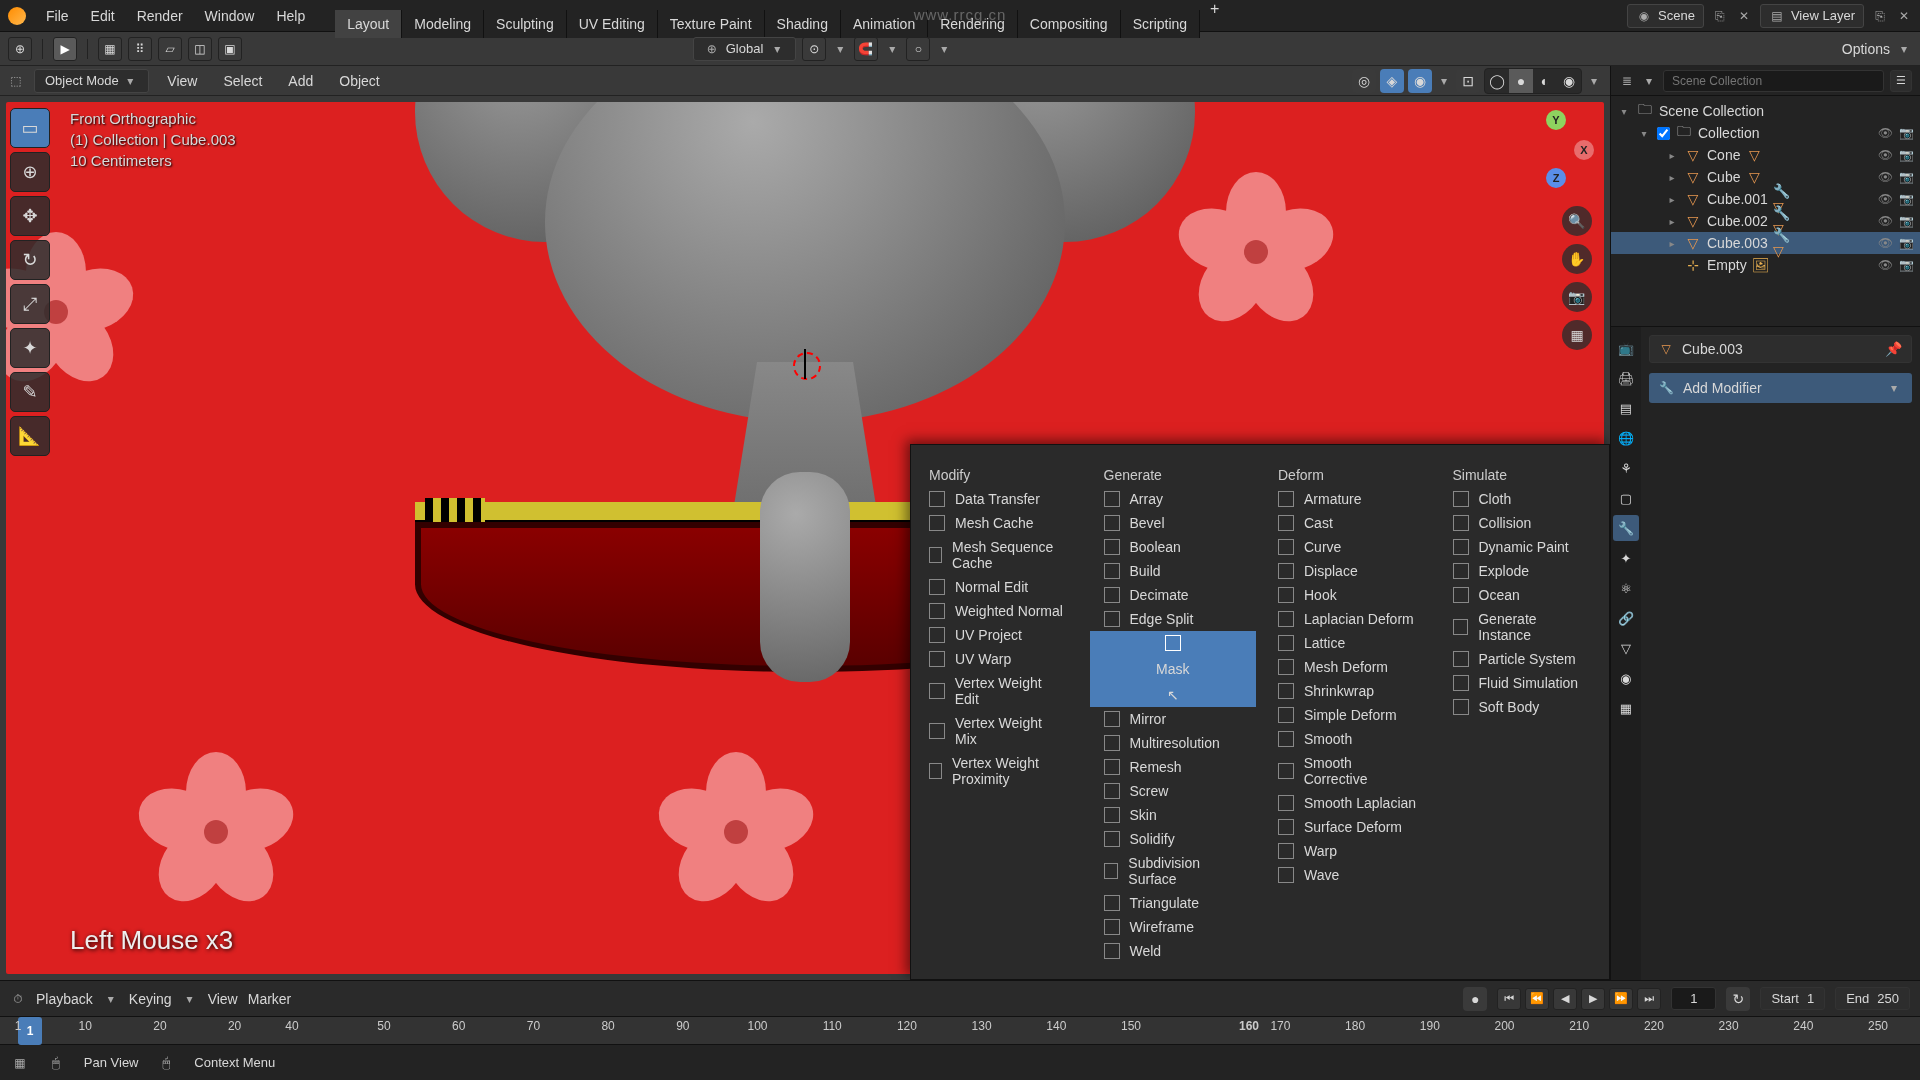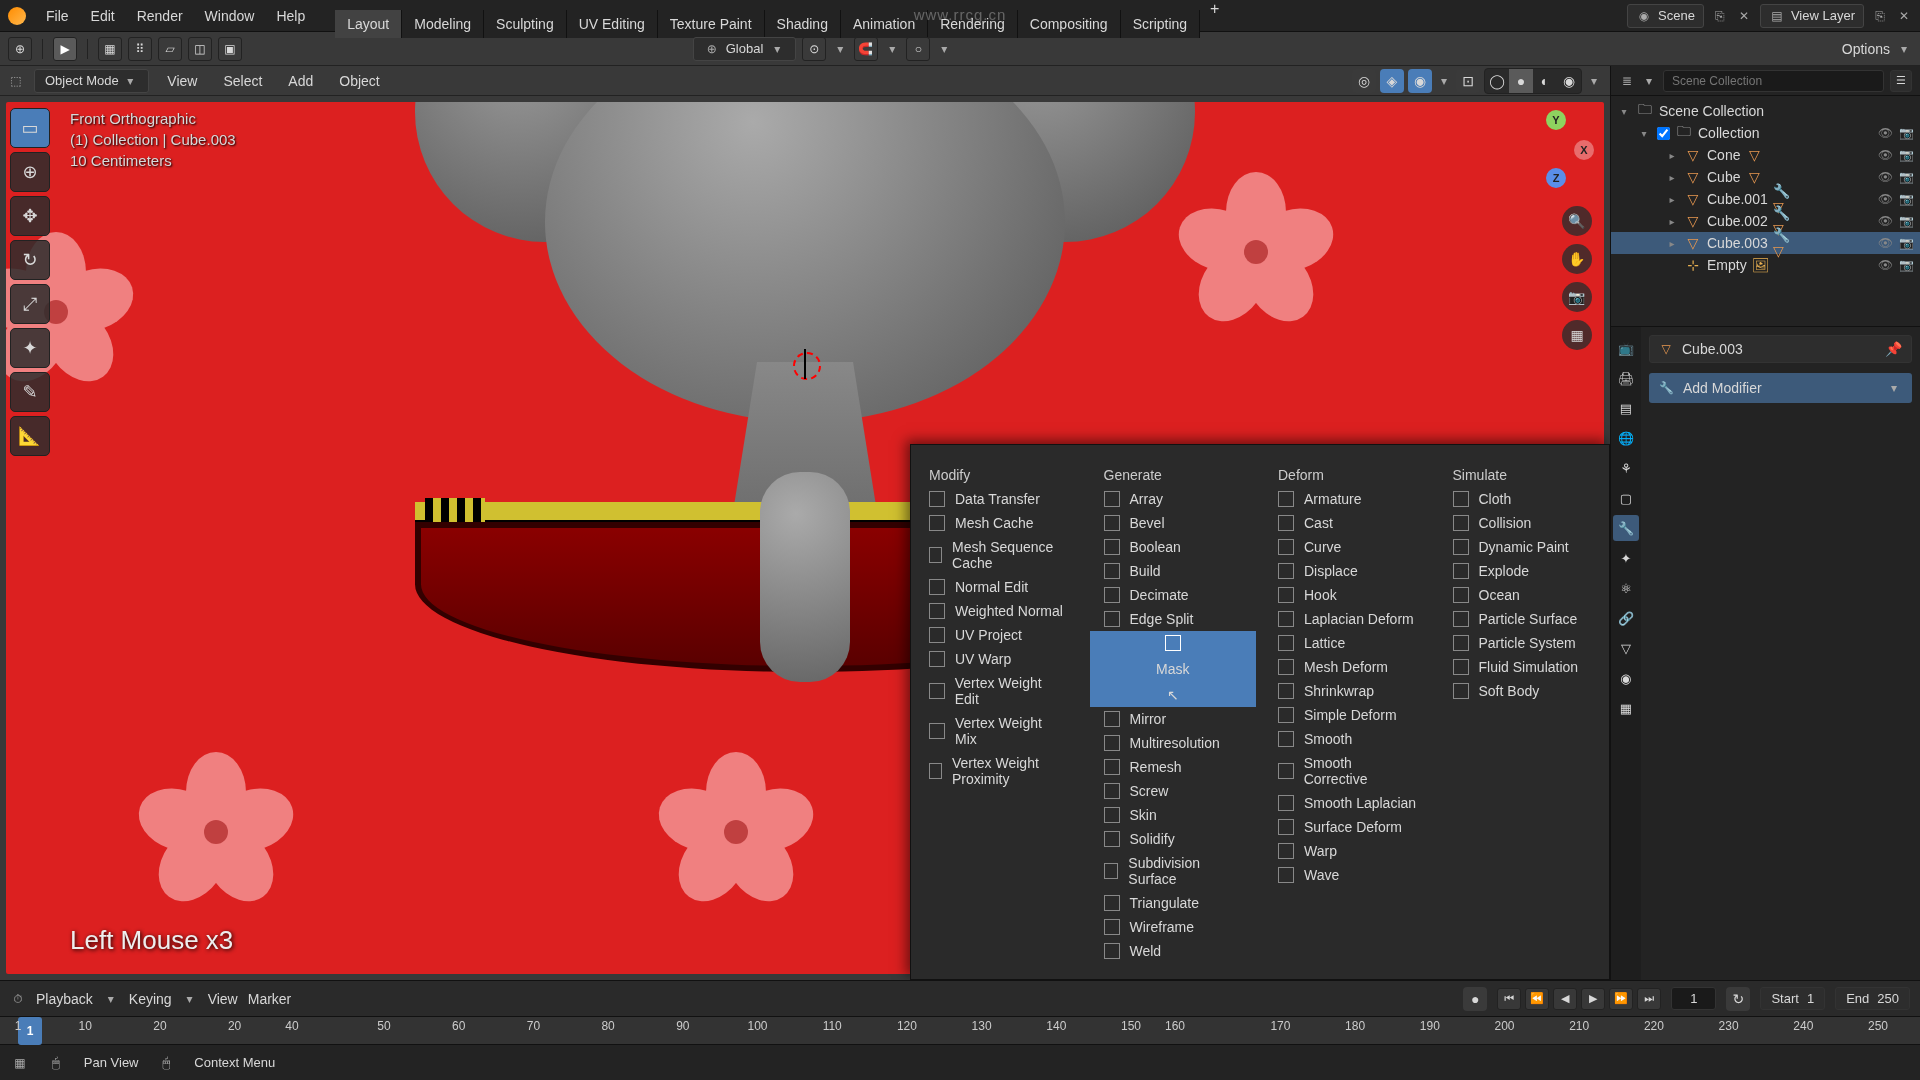--- a/index.html
+++ b/index.html
@@ -494,21 +494,21 @@
           <div class="mod-item">
               <span class="mod-icon"></span>
               <span>Explode</span>
             </div>
           <div class="mod-item">
               <span class="mod-icon"></span>
               <span>Ocean</span>
             </div>
           <div class="mod-item">
               <span class="mod-icon"></span>
-              <span>Particle Surface</span>
+              <span>Generate Instance</span>
             </div>
           <div class="mod-item">
               <span class="mod-icon"></span>
               <span>Particle System</span>
             </div>
           <div class="mod-item">
               <span class="mod-icon"></span>
               <span>Fluid Simulation</span>
             </div>
           <div class="mod-item">
@@ -684,21 +684,21 @@
     <span class="frame-mark" style="left: 458.723px;">60</span>
     <span class="frame-mark" style="left: 533.422px;">70</span>
     <span class="frame-mark" style="left: 608.12px;">80</span>
     <span class="frame-mark" style="left: 682.819px;">90</span>
     <span class="frame-mark" style="left: 757.518px;">100</span>
     <span class="frame-mark" style="left: 832.217px;">110</span>
     <span class="frame-mark" style="left: 906.916px;">120</span>
     <span class="frame-mark" style="left: 981.614px;">130</span>
     <span class="frame-mark" style="left: 1056.31px;">140</span>
     <span class="frame-mark" style="left: 1131.01px;">150</span>
-    <span class="frame-mark" style="left: 1175px;">160</span>
+    <span class="frame-mark" style="left: 1249px; font-weight: bold;">160</span>
     <span class="frame-mark" style="left: 1280.41px;">170</span>
     <span class="frame-mark" style="left: 1355.11px;">180</span>
     <span class="frame-mark" style="left: 1429.81px;">190</span>
     <span class="frame-mark" style="left: 1504.51px;">200</span>
     <span class="frame-mark" style="left: 1579.2px;">210</span>
     <span class="frame-mark" style="left: 1653.9px;">220</span>
     <span class="frame-mark" style="left: 1728.6px;">230</span>
     <span class="frame-mark" style="left: 1803.3px;">240</span>
     <span class="frame-mark" style="left: 1878px;">250</span>
   </div>

